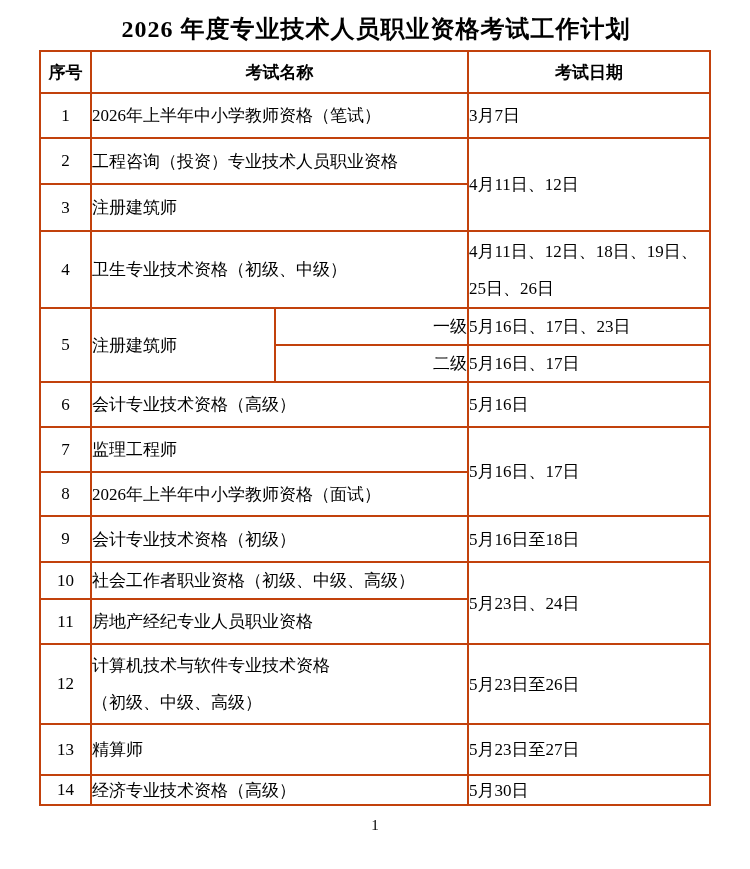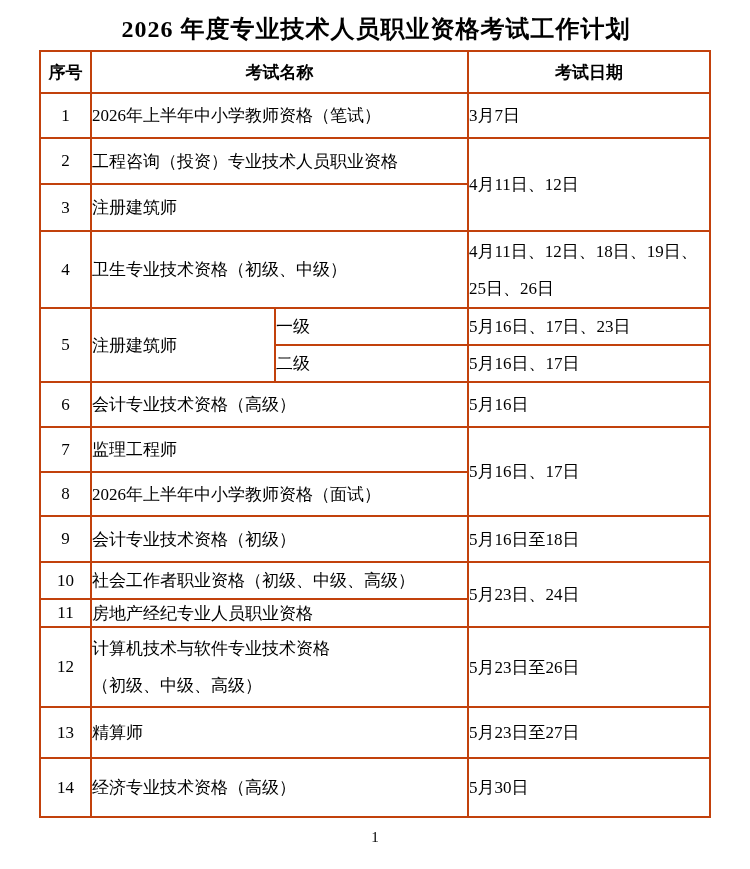--- a/index.html
+++ b/index.html
@@ -48,21 +48,21 @@
     text-align: center;
     font-size: 16px;
     font-family: "Liberation Serif", "DejaVu Serif", serif;
   }
   td.name {
     padding-left: 12px;
     text-align: left;
   }
   td.lvl {
     padding-left: 13px;
-    text-align: left;
+    text-align: right;
   }
   td.date {
     padding-left: 10px;
     text-align: left;
     margin-left: 28px;
   }
   td.multiline {
     white-space: pre-line;
     line-height: 37px;
   }
@@ -147,39 +147,39 @@
     <td class="idx">9</td>
     <td class="name" colspan="2">会计专业技术资格（初级）</td>
     <td class="date">5月16日至18日</td>
   </tr>
 
   <tr style="height:37px">
     <td class="idx">10</td>
     <td class="name" colspan="2">社会工作者职业资格（初级、中级、高级）</td>
     <td class="date" rowspan="2">5月23日、24日</td>
   </tr>
-  <tr style="height:28px">
+  <tr style="height:45px">
     <td class="idx">11</td>
     <td class="name" colspan="2">房地产经纪专业人员职业资格</td>
   </tr>
 
   <tr style="height:80px">
     <td class="idx">12</td>
     <td class="name multiline" colspan="2">计算机技术与软件专业技术资格
 （初级、中级、高级）</td>
     <td class="date">5月23日至26日</td>
   </tr>
 
   <tr style="height:51px">
     <td class="idx">13</td>
     <td class="name" colspan="2">精算师</td>
     <td class="date">5月23日至27日</td>
   </tr>
 
-  <tr style="height:59px">
+  <tr style="height:30px">
     <td class="idx">14</td>
     <td class="name" colspan="2">经济专业技术资格（高级）</td>
     <td class="date">5月30日</td>
   </tr>
 </tbody>
   </table>
 
 <div class="page-number">1</div>
 
 </body></html>

